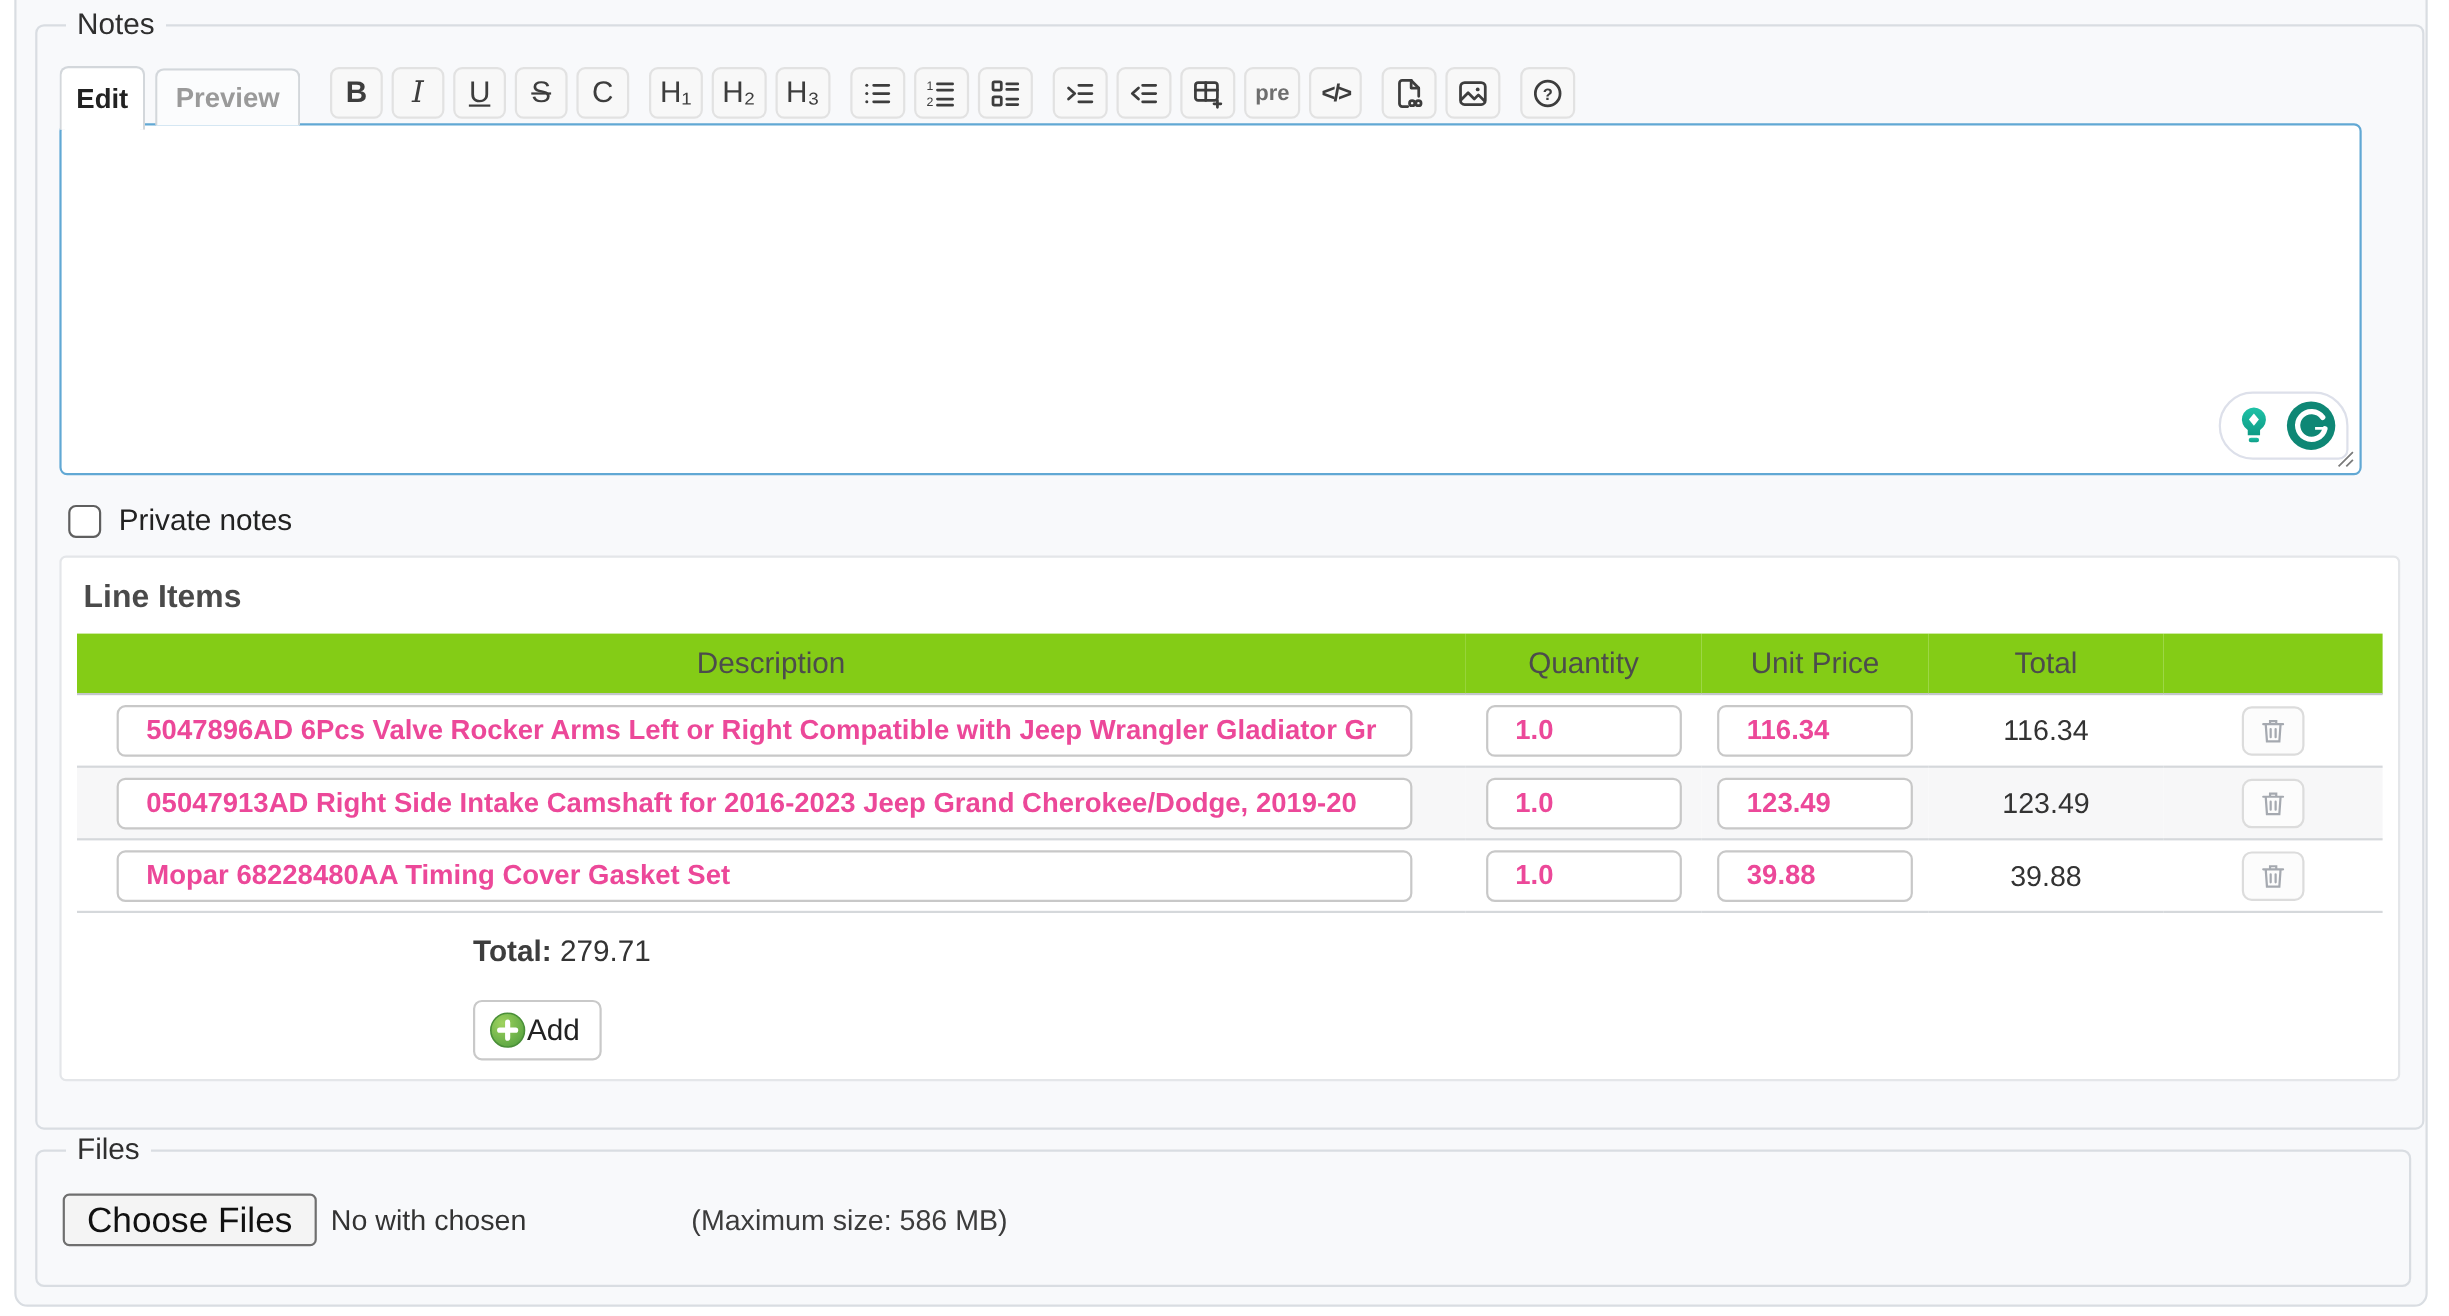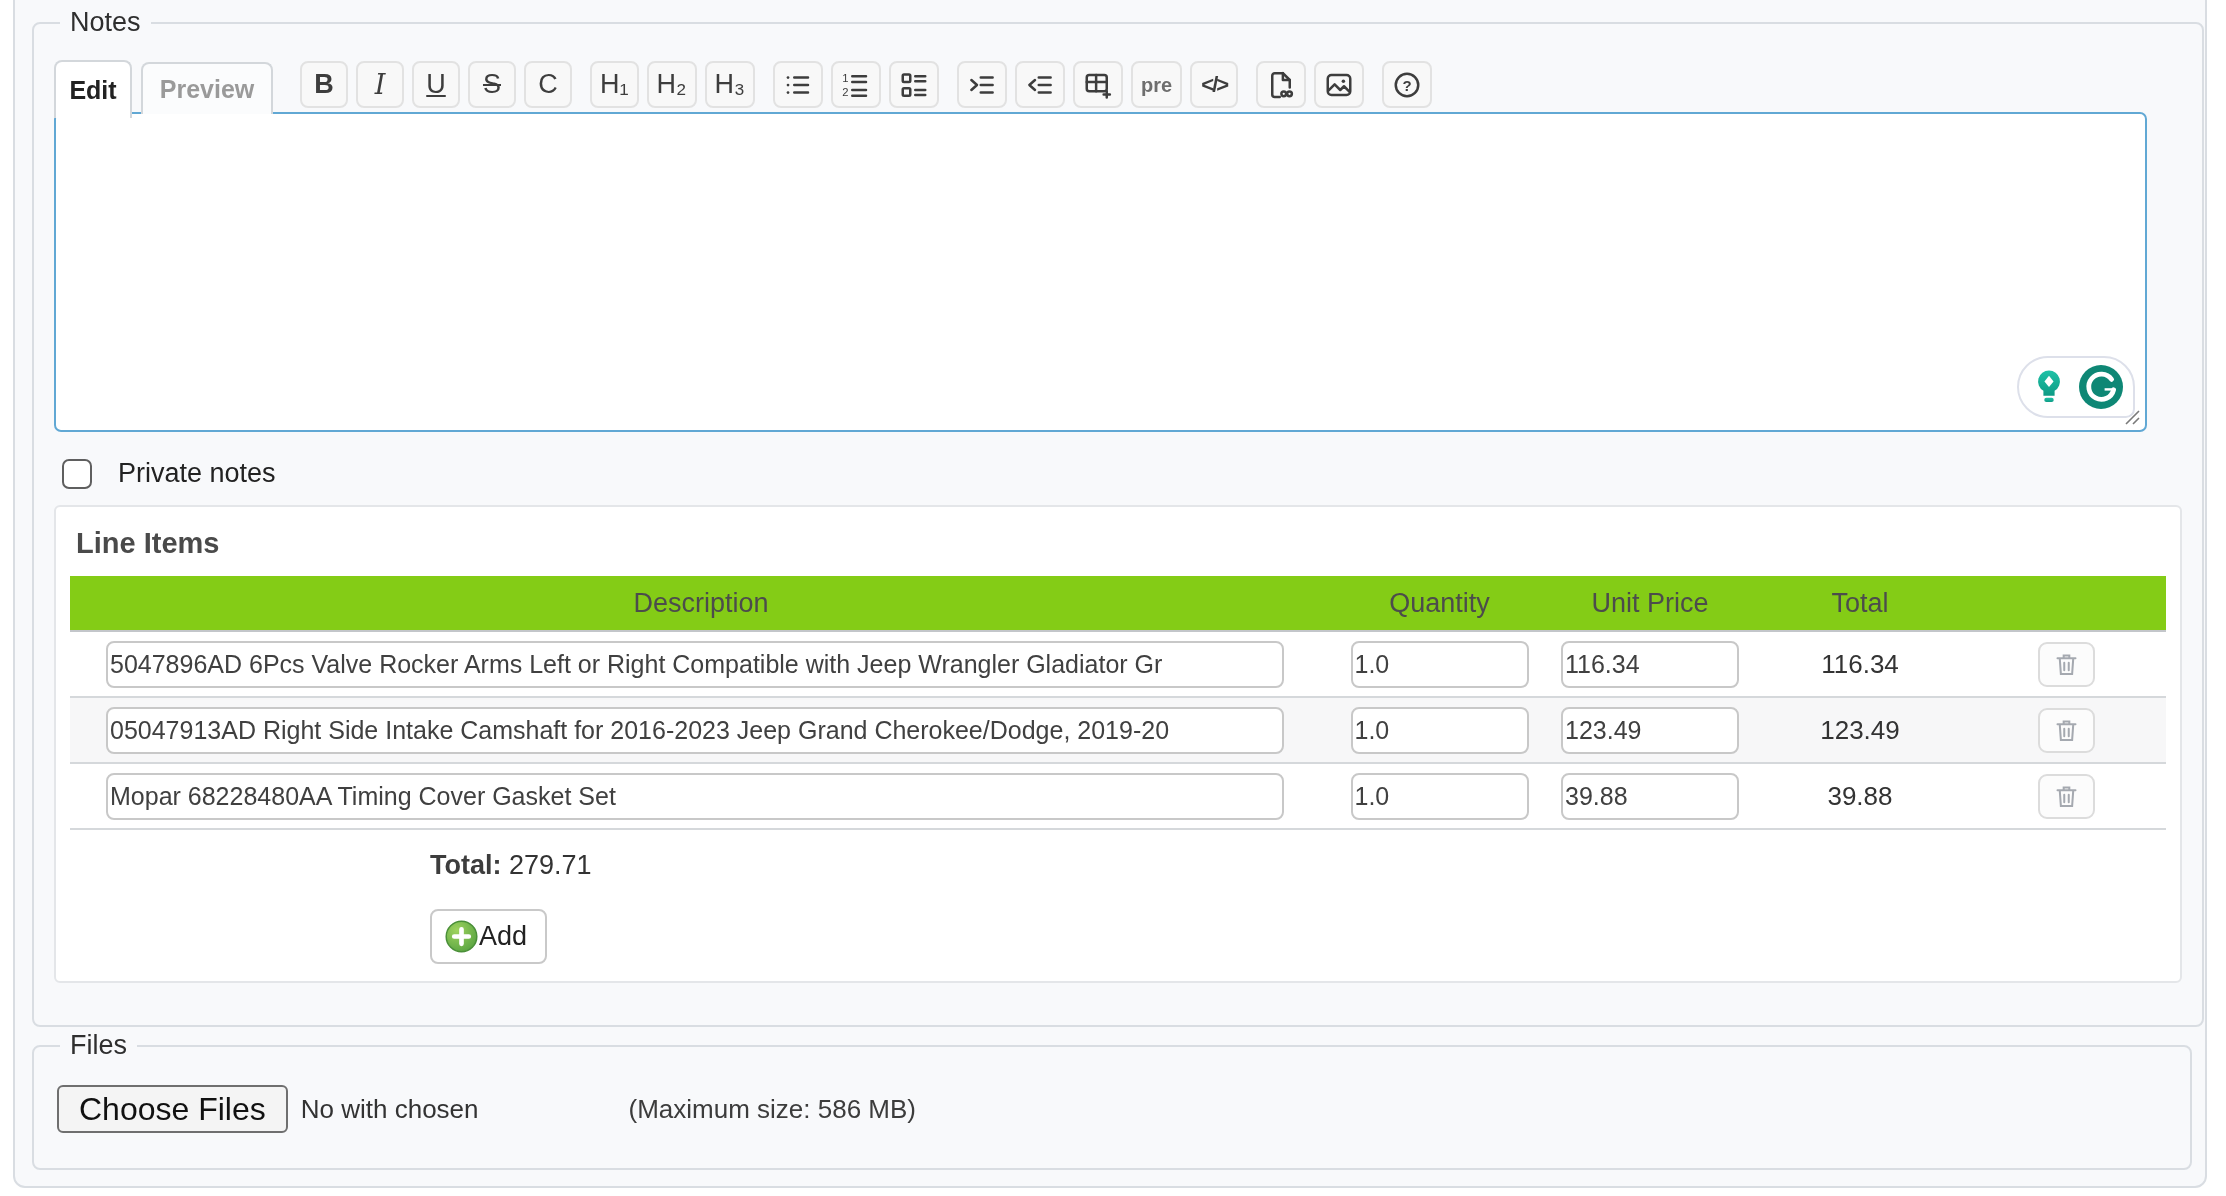--- a/index.html
+++ b/index.html
@@ -35,38 +35,38 @@
   
   .textarea-wrap { position:relative; z-index:2; margin-top:-2px; width:2093px; height:320px; }
   .notes-textarea { width:100%; height:100%; border:2px solid #61a8d4; border-radius:7px; background:#fff;
     resize:none; outline:none; font-size:25px; font-family:"Liberation Sans", sans-serif; padding:14px; }
   .grammarly { position:absolute; right:12px; bottom:14px; width:118px; height:62px; background:#fff;
     border:2px solid #dde0ea; border-radius:34px 34px 10px 34px; display:flex; align-items:center;
     justify-content:center; gap:7px; cursor:pointer; }
   .resize-handle { position:absolute; right:5px; bottom:5px; cursor:nwse-resize; }
 
   
-  .private-row { display:flex; align-items:center; gap:26px; margin:26px 0 0 8px; font-size:27px; color:#222; }
+  .private-row { display:flex; align-items:center; gap:16px; margin:26px 0 0 8px; font-size:27px; color:#222; }
   .private-row input { appearance:none; -webkit-appearance:none; width:30px; height:30px;
     border:2px solid #5f5f5f; border-radius:7px; background:#fff; cursor:pointer; }
 
   
   .li-panel { margin-top:16px; width:2128px; height:478px; background:#fff; border:2px solid #e4e6e9;
     border-radius:6px; padding:12px 14px 0 14px; }
   .li-title { font-size:29px; font-weight:bold; color:#4a4a4a; margin:8px 0 16px 6px; }
   table { border-collapse:collapse; table-layout:fixed; width:2096px; }
   col.c-desc { width:1262px; } col.c-qty { width:215px; } col.c-price { width:206px; }
   col.c-total { width:214px; } col.c-act { width:199px; }
   thead th { background:#84cc16; height:55px; font-size:27px; color:#4c4c4c; font-weight:normal;
     text-align:center; border-bottom:2px solid #c3c6ca; }
   tbody tr { border-bottom:2px solid #d5d8db; }
   tbody tr:nth-child(2) { background:#f7f7f8; }
   tbody td { height:66px; vertical-align:middle; }
   .inp { height:47px; border:2px solid #c8c8c8; border-radius:8px; background:#fff; font-size:25px;
-    color:#404040; padding:0 2px; font-family:"Liberation Sans", sans-serif; outline:none; }
+    color:#ec4899; padding:0 25px; font-family:"Liberation Sans", sans-serif; outline:none;font-weight:bold; }
   .inp-desc { width:1178px; margin-left:36px; display:block; }
   .inp-num { width:178px; display:block; margin:0 auto; }
   .cell-total { text-align:center; font-size:26px; color:#333; }
   .cell-act { text-align:center; }
   .trash-btn { width:57px; height:45px; border:2px solid #dcdcdc; border-radius:9px; background:#fcfcfc;
     cursor:pointer; display:inline-flex; align-items:center; justify-content:center; }
   .total-line { margin:20px 0 0 360px; font-size:27px; color:#333; }
   .total-line .lbl { font-weight:bold; color:#3d3d3d; }
   .add-btn { margin:28px 0 0 360px; height:55px; padding:0 18px 0 12px; background:#fff;
     border:2px solid #c9c9c9; border-radius:8px; display:inline-flex; align-items:center; 

